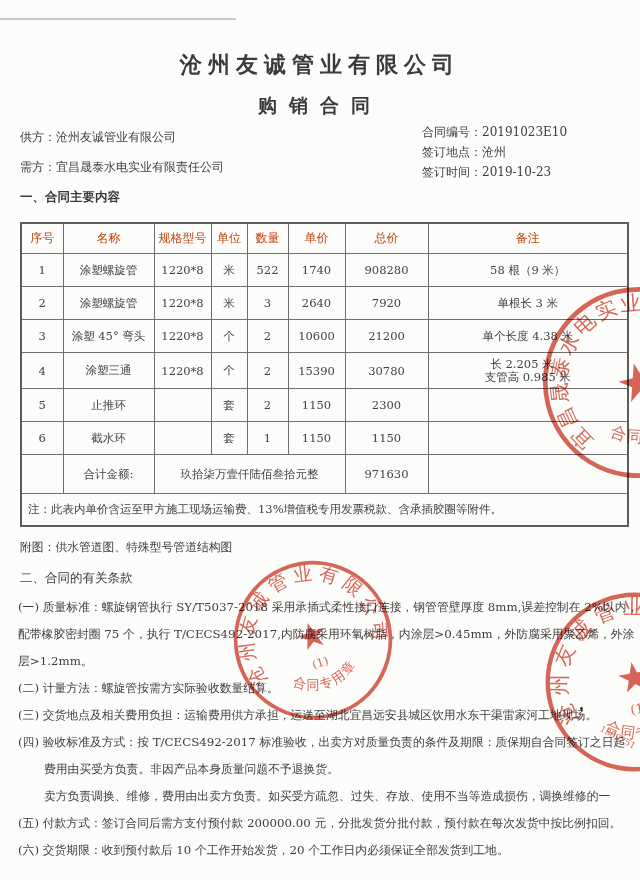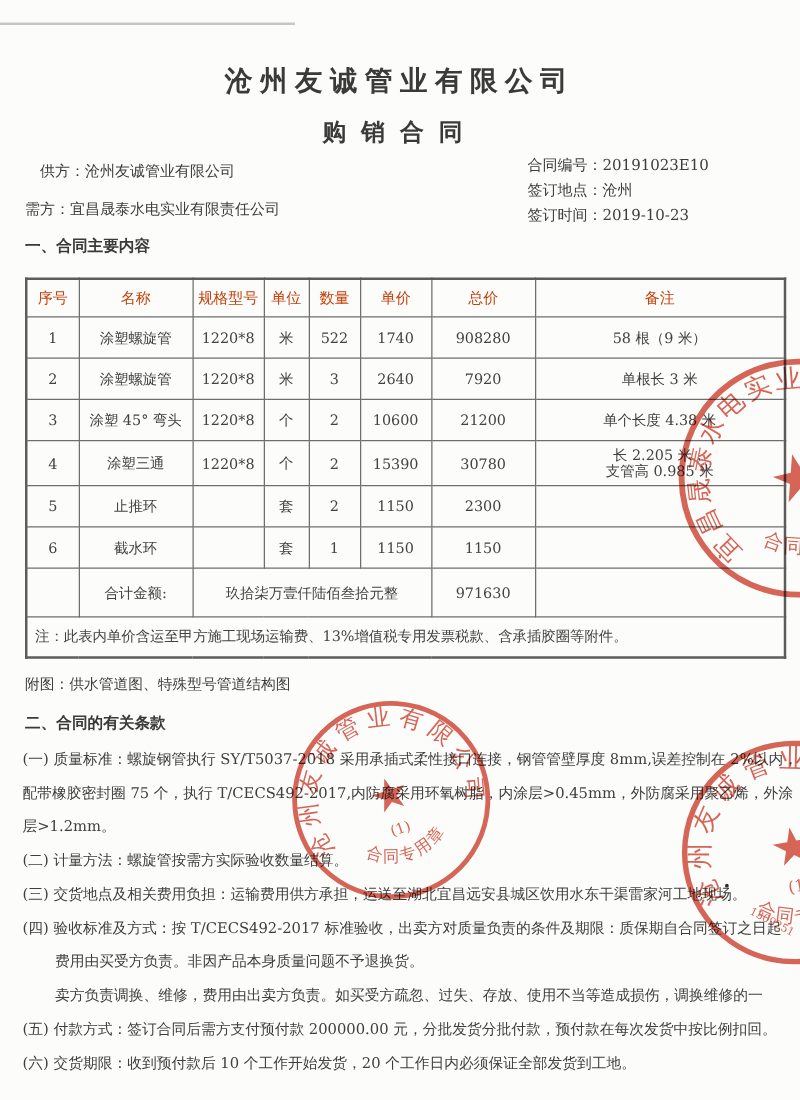--- a/index.html
+++ b/index.html
@@ -15,42 +15,42 @@
   .scan-line { position:absolute; top:18px; left:0; width:236px; height:2px; background:#c6c6c4; }
   .company-title {
     margin:50px 0 0; text-align:center; font-size:22px; font-weight:600;
     letter-spacing:6px; color:#3a3a3a;
   }
   .doc-title {
     margin:13px 0 0; text-align:center; font-size:19px; font-weight:600;
     letter-spacing:12px; color:#3a3a3a;
   }
   .meta { position:relative; height:52px; margin:8px 20px 0; font-size:12px; color:#3d3d3d; }
-  .meta .supplier { position:absolute; top:2px; left:12px;font-family:Liberation Serif, serif; }
+  .meta .supplier { position:absolute; top:2px; left:0;font-family:Liberation Serif, serif; }
   .meta .buyer    { position:absolute; top:32px; left:0; }
   .meta .cno      { position:absolute; top:-3px; left:402px; }
   .meta .place    { position:absolute; top:17px; left:402px; }
   .meta .sdate    { position:absolute; top:37px; left:402px; }
   .sec-heading { margin:10px 20px 16px; font-size:12.5px; font-weight:600; color:#3a3a3a; }
   table.items {
     margin:8px 13px 0 20px; width:607px; border-collapse:collapse; table-layout:fixed;
     border:2px solid #5c5c5c;
   }
   table.items td {
     border:1px solid #6e6e6e; text-align:center; vertical-align:middle;
     font-size:11.5px; color:#424242; padding:0 2px; overflow:hidden;
   }
   tr.hdr td { height:29px; font-size:12px; color:#c2410c; }
   tr.r  td { height:32px; }
   tr.r4 td { height:35px; }
   tr.total td { height:38px; }
   tr.noterow td { height:27px; text-align:left; padding:2px 6px; font-size:11.5px; }
   .remark2 { line-height:13px; }
   .attach { margin:13px 20px 0; font-size:11.8px; color:#3d3d3d; }
-  .sec2-heading { margin:14px 20px 0; font-size:12.5px; font-weight:700; color:#3a3a3a; }
+  .sec2-heading { margin:14px 20px 0; font-size:12.5px; font-weight:400; color:#3a3a3a; }
   .clauses { margin:7px 14px 0 18px; font-size:11.8px; color:#3e3e3e; }
   .clause-line { height:27px; line-height:27px; white-space:nowrap; }
   .clause-line.indent { padding-left:26px; }
   .seal { position:absolute; mix-blend-mode:multiply; opacity:.82; pointer-events:none; }
   .seal-a { left:536px; top:280px; transform:rotate(-14deg); }
   .seal-b { left:228px; top:555px; transform:rotate(-18deg); }
   .seal-c { left:539px; top:586px; transform:rotate(-10deg); }
   .speck { position:absolute; left:580px; top:707px; width:3px; height:3px; background:#2c2c2c; border-radius:50%; }
   svg text { font-family:"DejaVu Serif","Liberation Serif",serif; }
 </style>

